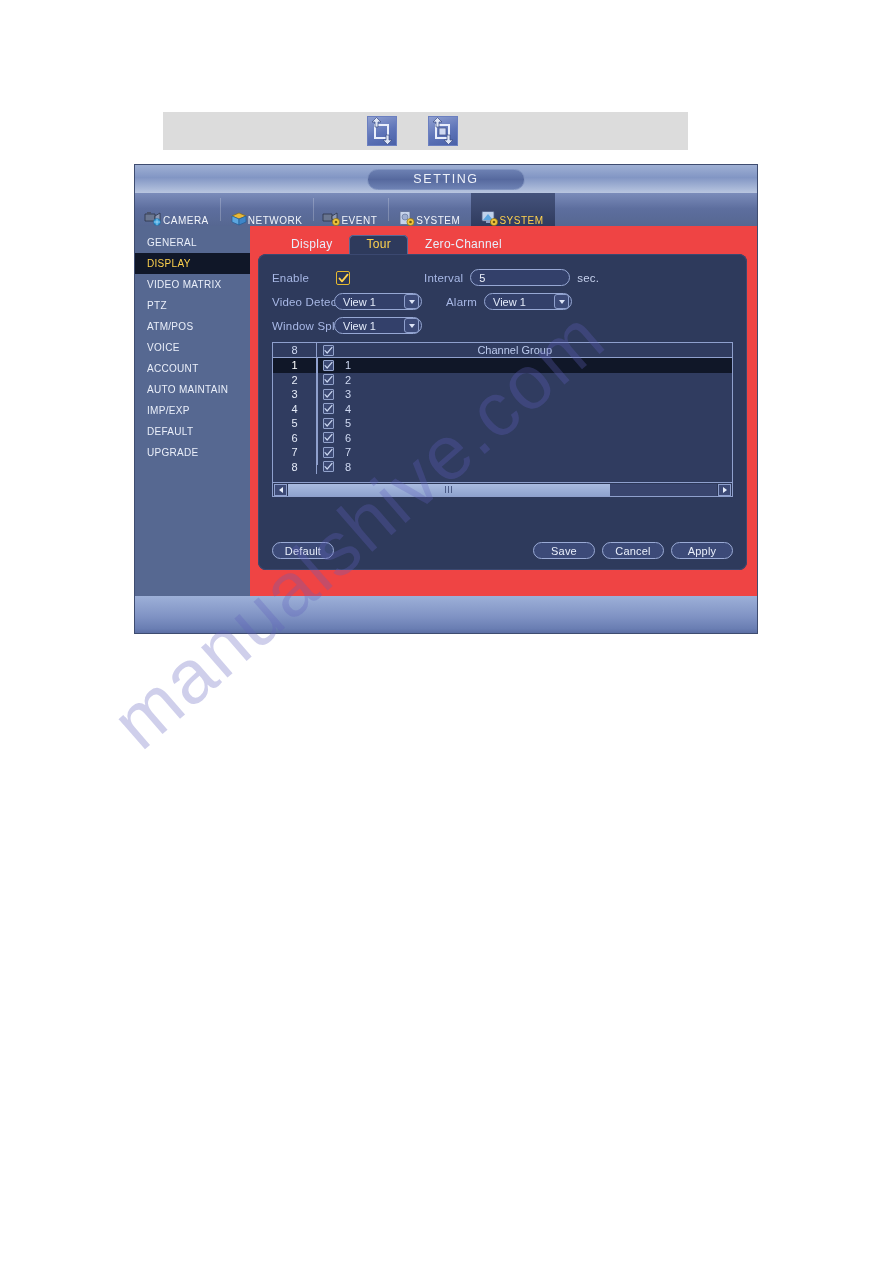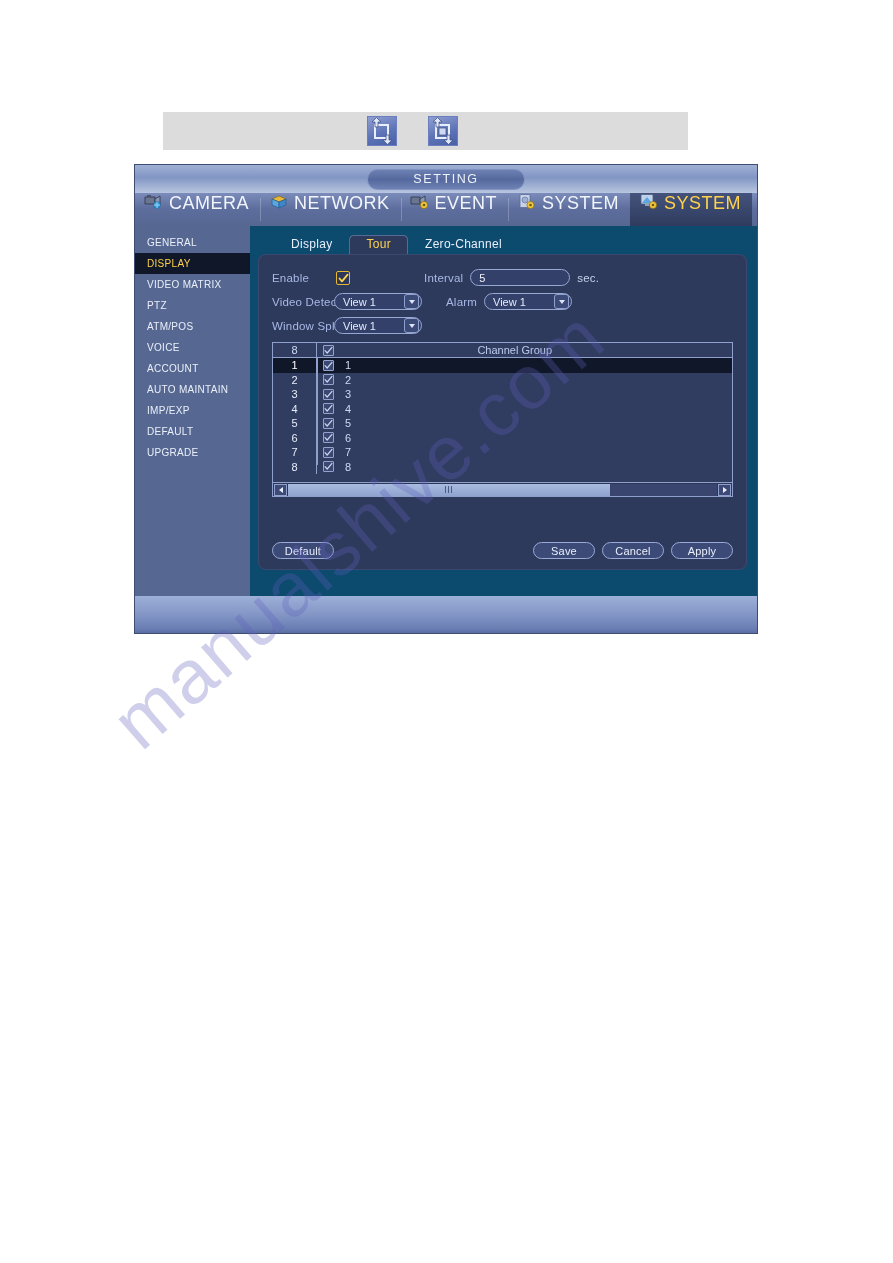--- a/index.html
+++ b/index.html
@@ -42,21 +42,21 @@
     box-sizing:border-box;
   }
   #strip-icon-tour{ margin-left:204px; }
   #strip-icon-tour-group{ margin-left:31px; }
   .strip-icon svg{position:absolute;left:0;top:0;}
 
   
   #nvr-window{
     position:absolute;left:135px;top:165px;width:622px;height:468px;
     z-index:10;
-    background:#0c4a6e;
+    background:#ef4444;
     box-shadow:0 0 0 1px #3e4c70;
   }
 
   
   #title-bar{
     position:relative;height:28px;width:100%;
     background:linear-gradient(180deg,#9fb0d4 0%,#8296c4 45%,#b9c6e0 100%);
     display:flex;align-items:center;justify-content:center;
   }
   #title-pill{
@@ -67,23 +67,23 @@
     display:flex;align-items:center;justify-content:center;
     box-sizing:border-box;
   }
 
   
   #main-tabs{
     display:flex;height:33px;align-items:stretch;
     background:linear-gradient(180deg,#7b8cba 0%,#5d6e9e 48%,#566791 100%);
   }
   .main-tab{
-    display:flex;align-items:flex-start;gap:6px;
+    display:flex;align-items:flex-end;
     padding:0 11px 0 9px;
-    color:#f2f5fb;font-size:18px;letter-spacing:.5px;
+    color:#f2f5fb;font-size:10px;letter-spacing:.5px;
     position:relative;
     box-sizing:border-box;
   }
   .main-tab + .main-tab::before{
     content:"";position:absolute;left:0;top:5px;bottom:5px;width:1px;
     background:rgba(255,255,255,0.22);
   }
   .main-tab.active{
     background:linear-gradient(180deg,#3a4straight 0%,#2e3a5c 100%);
     background:linear-gradient(180deg,#45537c 0%,#2f3b5e 100%);

